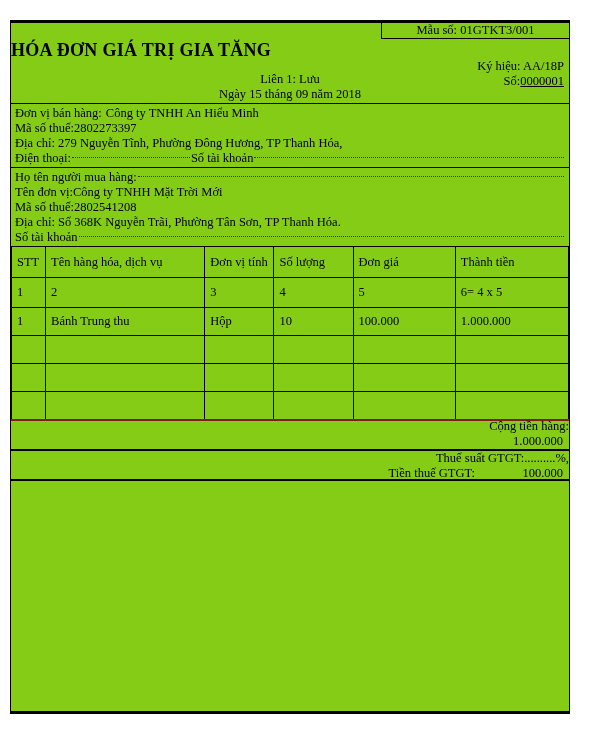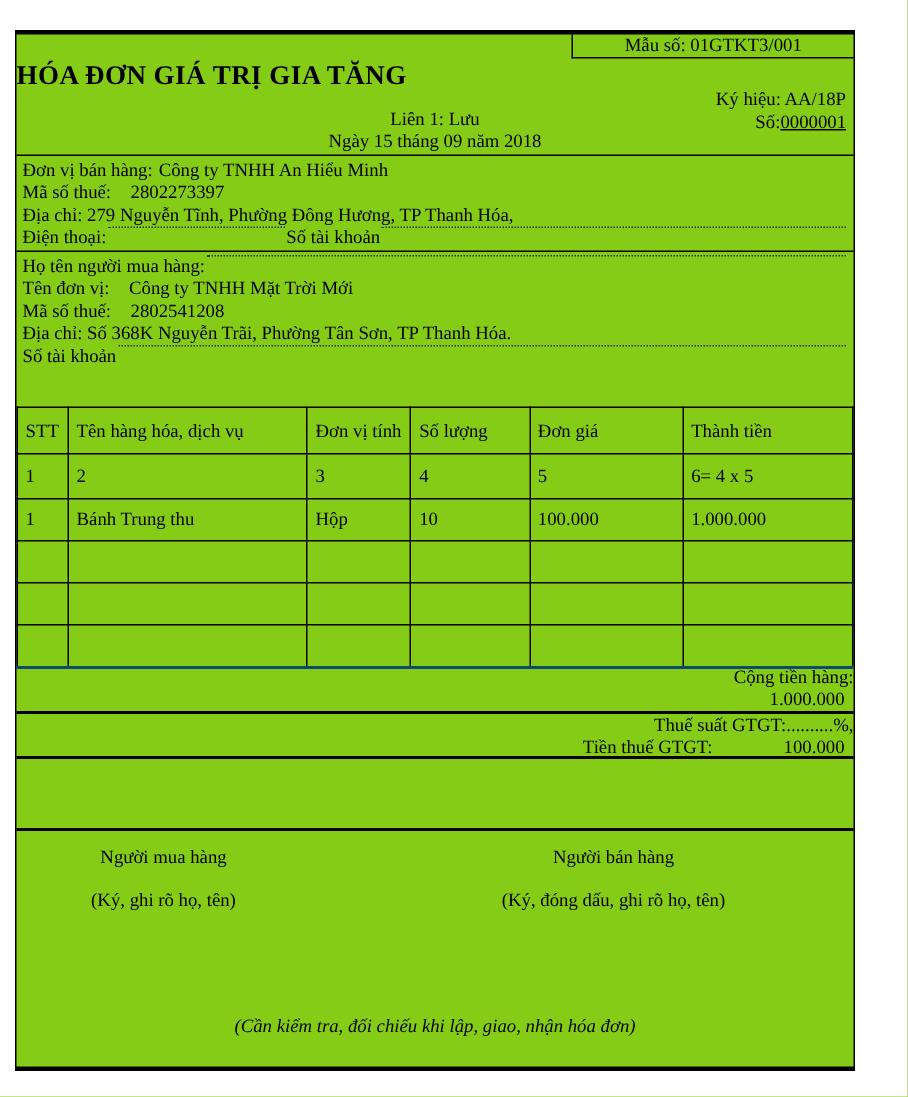--- a/index.html
+++ b/index.html
@@ -25,27 +25,27 @@
     font-weight:bold;font-size:18px;letter-spacing:.3px;}
   .serial{position:absolute;top:36px;right:5px;}
   .copy{position:absolute;top:49px;left:0;width:100%;text-align:center;}
   .invnum{position:absolute;top:51px;right:5px;display:flex;}
   .invnum .num-val{text-decoration:underline;}
   .date{position:absolute;top:64px;left:0;width:100%;text-align:center;}
   
   .party{border-top:1px solid #000;padding:2px 4px 1px 4px;}
   .tline{line-height:15px;white-space:nowrap;overflow:hidden;}
   .gap-sm{margin-left:4px;}
-  .gap-md{margin-left:13px;}
-  .dotline{display:flex;align-items:flex-start;line-height:15px;}
+  .gap-md{}
+  .dotline{display:flex;align-items:center;line-height:15px;}
   .dots{border-bottom:1px dotted #333;margin:0 1px 3px 1px;}
   .dots-fixed{width:118px;flex:0 0 auto;}
   .dots-fill{flex:1 1 auto;}
   
-  table.items{width:100%;border-collapse:collapse;border-bottom:2px solid #0c4a6e;table-layout:fixed;margin-top:25px;}
+  table.items{width:100%;border-collapse:collapse;border-bottom:2px solid #7f1d1d;table-layout:fixed;}
   table.items td{border:1px solid #000;padding:2px 5px;font-size:12.5px;overflow:hidden;}
   table.items .r-head td{height:26px;vertical-align:middle;}
   table.items .r-num td{height:25px;vertical-align:middle;}
   table.items .r-data td{height:23px;vertical-align:middle;}
   table.items .r-gift td{height:53px;vertical-align:top;padding-top:3px;}
   table.items .r-empty td{height:23px;}
   
   .total-row{display:flex;align-items:flex-end;justify-content:flex-end;height:28px;flex-direction:column;}
   .total-val{width:88px;text-align:right;padding-right:6px;flex:0 0 auto;}
   .row-tax{border-top:2px solid #000;justify-content:space-between;}
@@ -187,25 +187,14 @@
     <span class="tax-left">Thuế suất GTGT:..........%,</span>
     <span class="tax-right">
       <span>Tiền thuế GTGT:</span>
       <span class="total-val">100.000</span>
     </span>
   </div>
 
   <div class="section-grand">
   </div>
 
-  <div class="section-sign">
-    <div class="sign-block sign-left">
-      <div class="sign-title">Người mua hàng</div>
-      <div class="sign-note">(Ký, ghi rõ họ, tên)</div>
-    </div>
-    <div class="sign-block sign-right">
-      <div class="sign-title">Người bán hàng</div>
-      <div class="sign-note">(Ký, đóng dấu, ghi rõ họ, tên)</div>
-    </div>
-    <div class="footer-note">(Cần kiểm tra, đối chiếu khi lập, giao, nhận hóa đơn)</div>
-  </div>
 
 </div>
 
 </body></html>

